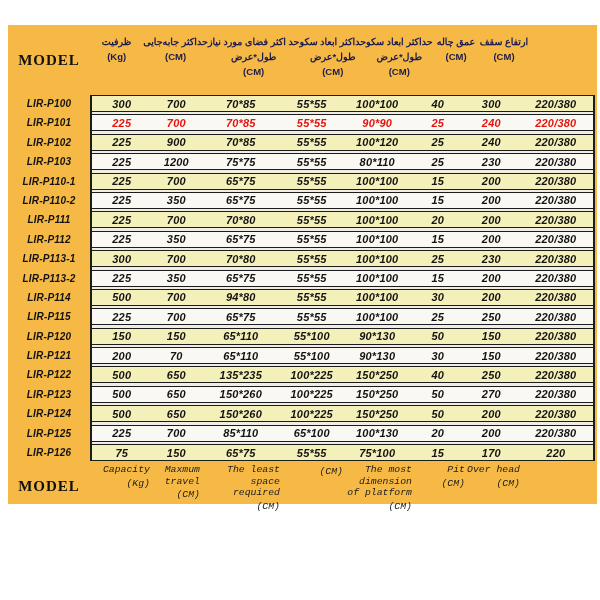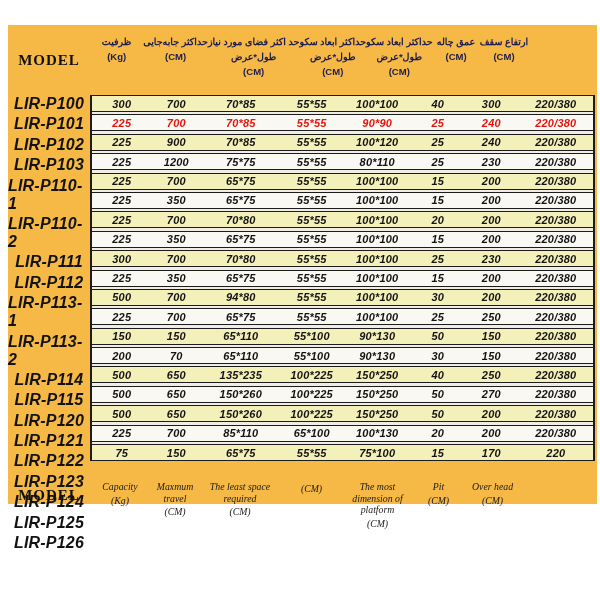--- a/index.html
+++ b/index.html
@@ -27,21 +27,21 @@
     white-space:nowrap;
   }
   .fa-head div{white-space:nowrap;}
   
   .model-col{
     position:absolute;left:0;top:70px;width:82px;height:366px;
     display:flex;flex-direction:column;gap:2.4px;
   }
   .model-label{
     flex:1;display:flex;align-items:center;justify-content:center;
-    font-style:italic;font-weight:bold;font-size:16px;color:#121212;
+    font-style:italic;font-weight:bold;font-size:10px;color:#121212;
     letter-spacing:0.2px;
   }
   
   .data-wrap{
     position:absolute;left:82px;top:70px;right:2px;height:366px;
     border-left:2px solid #1c1c1c;border-right:2px solid #1c1c1c;
     background:#efede6;
     display:flex;flex-direction:column;gap:2.4px;
   }
   .row-box{
@@ -61,22 +61,22 @@
   .footer-grid{
     position:absolute;left:0;top:436px;right:2px;height:43px;
     display:grid;grid-template-columns:82px 60fr 50fr 80fr 63fr 69fr 53fr 55fr 75fr;
   }
   .model-foot{
     display:flex;align-items:center;justify-content:center;
     font-family:"Liberation Serif",serif;font-weight:bold;font-size:15px;
     color:#101010;letter-spacing:1px;
   }
   .en-head{
-    padding-top:20px;text-align:center;
-    font-family:Liberation Serif, serif;font-style:italic;
+    padding-top:3px;text-align:right;
+    font-family:Liberation Mono, monospace;font-style:italic;
     font-size:9.8px;color:#1c1c1c;line-height:1.18;
   }
   .en-head .unit{margin-top:2px;}
 </style>
 </head>
 <body>
 
 <div class="panel">
 
   <div class="header-grid">

